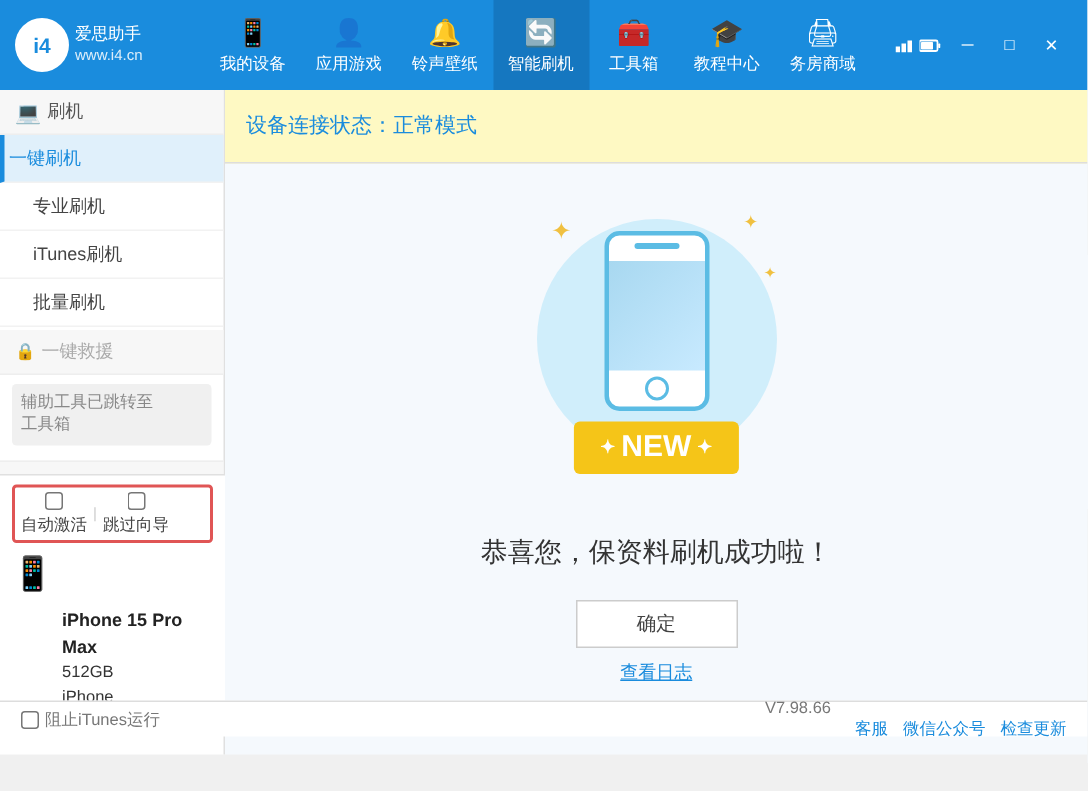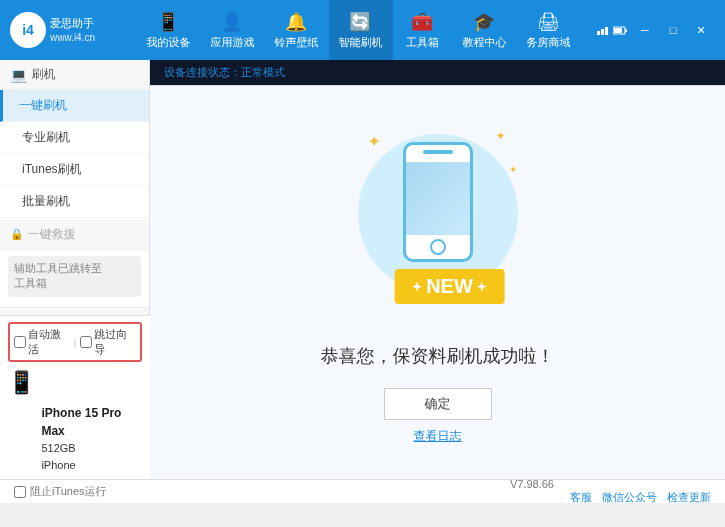--- a/index.html
+++ b/index.html
@@ -92,21 +92,21 @@
       padding: 7px 10px 7px 22px;
       font-size: 12px;
       color: #444;
       cursor: pointer;
       border-bottom: 1px solid #f2f2f2;
     }
     .sidebar-item.active {
       background: #e0f0fb;
       color: #1a8cdd;
       border-left: 3px solid #1a8cdd;
-      padding-left: 16px;
+      padding-left: 3px;
     }
     .sidebar-more-header {
       display: flex;
       align-items: center;
       padding: 6px 10px;
       font-size: 12px;
       color: #555;
       background: #f7f7f7;
       border-bottom: 1px solid #eee;
       border-top: 1px solid #eee;
@@ -140,20 +140,21 @@
       border: 2px solid #e05555;
       border-radius: 3px;
       padding: 3px 4px;
     }
     .device-checkbox-item {
       display: flex;
       align-items: center;
       gap: 2px;
       font-size: 11px;
       color: #444;
+      flex-direction: column;
     }
     .device-checkbox-item input[type=checkbox] { width: 12px; height: 12px; }
     .device-sep { color: #ccc; font-size: 10px; }
     .device-info {
       display: flex;
       align-items: flex-start;
       gap: 6px;
     }
     .device-icon { font-size: 22px; color: #1a8cdd; margin-top: 2px; }
     .device-text { font-size: 11px; color: #333; line-height: 1.5; margin-top: 36px; }
@@ -163,24 +164,24 @@
     .content-area {
       flex: 1;
       display: flex;
       flex-direction: column;
       align-items: center;
       background: #f5f9fd;
       position: relative;
     }
     .status-bar {
       width: 100%;
-      background: #0f172a;
+      background: #fef9c3;
       border-bottom: 1px solid #ddd;
-      padding: 5px 14px;
-      font-size: 11px;
+      padding: 15px 14px;
+      font-size: 14px;
       color: #555;
     }
     .status-bar span { color: #1a8cdd; }
 
     .success-container {
       display: flex;
       flex-direction: column;
       align-items: center;
       justify-content: center;
       flex: 1;
@@ -245,21 +246,20 @@
       background: #f5c518;
       color: #fff;
       font-size: 20px;
       font-weight: bold;
       padding: 6px 18px;
       border-radius: 4px;
       display: flex;
       align-items: center;
       gap: 4px;
       white-space: nowrap;
-      margin-left: 12px;
     }
     .new-banner::before, .new-banner::after {
       content: '✦';
       font-size: 12px;
     }
 
     .success-text {
       font-size: 18px;
       color: #333;
       margin-bottom: 20px;
@@ -286,21 +286,21 @@
       height: 24px;
       background: #fff;
       border-top: 1px solid #ddd;
       display: flex;
       align-items: center;
       padding: 0 14px;
       font-size: 11px;
       color: #777;
       width: 725px;
       position: absolute;
-      bottom: 0;
+      bottom: 12px;
     }
     .footer .stop-itunes {
       display: flex;
       align-items: center;
       gap: 4px;
       flex: 1;
     }
     .footer .stop-itunes input[type=checkbox] { width: 12px; height: 12px; }
     .footer .right-links {
       display: flex;

